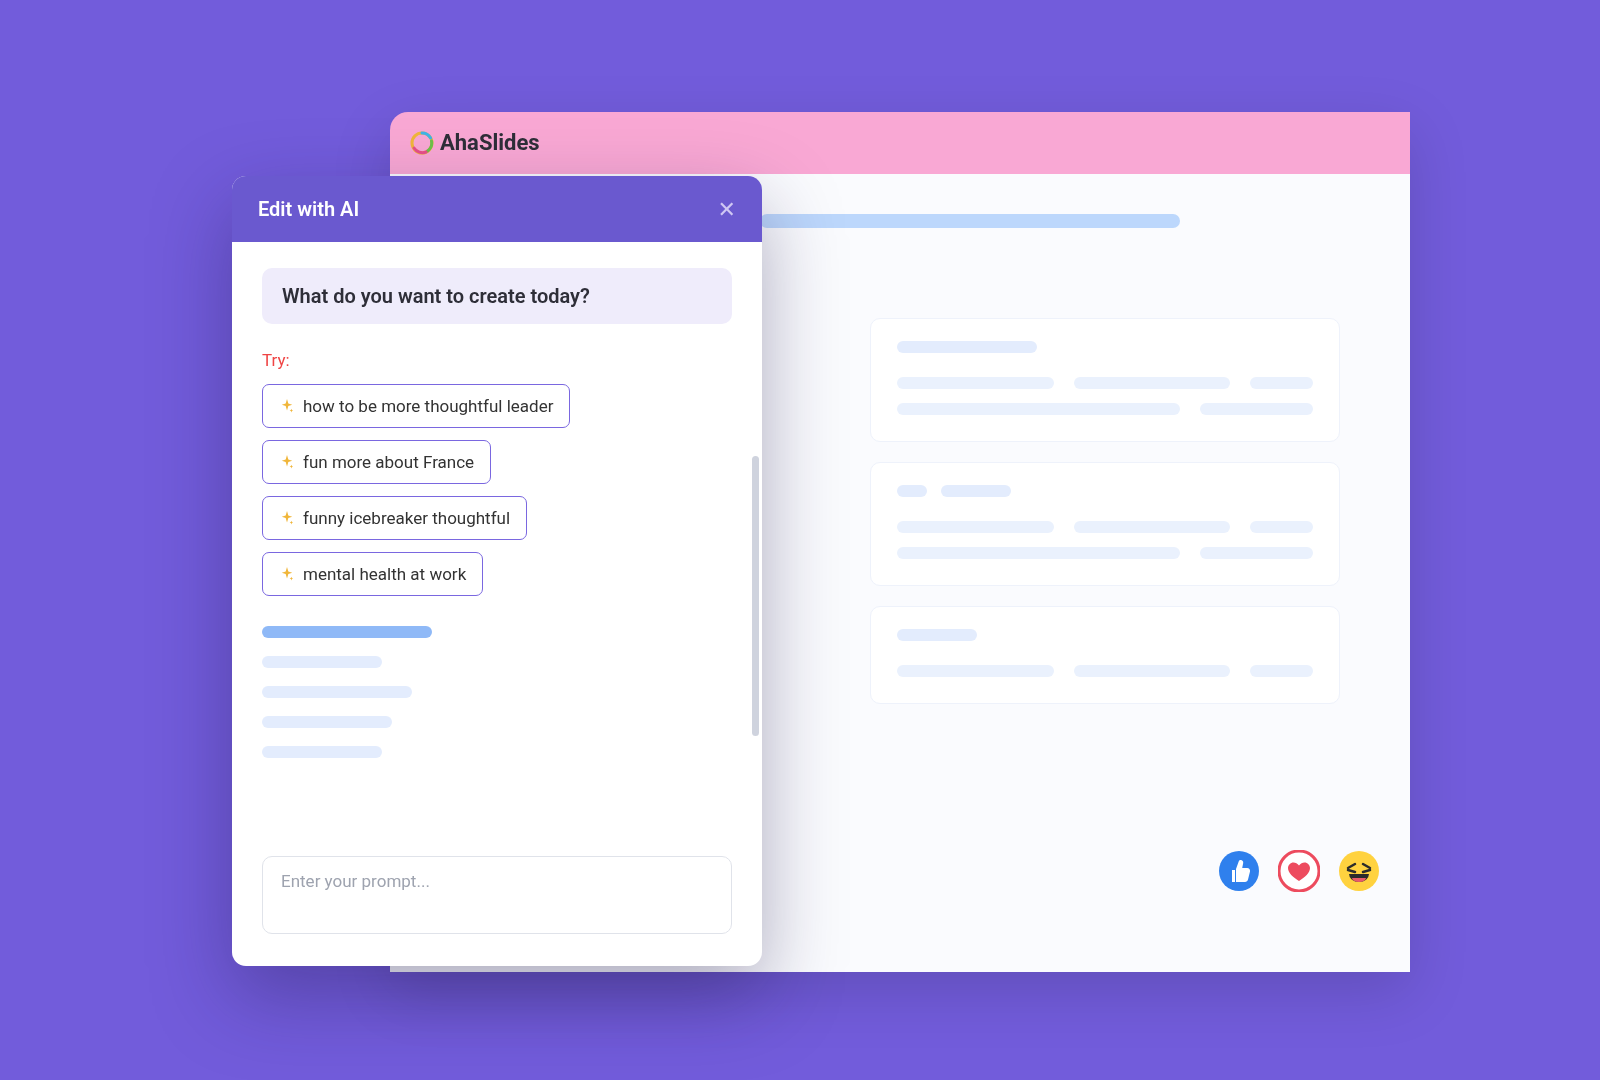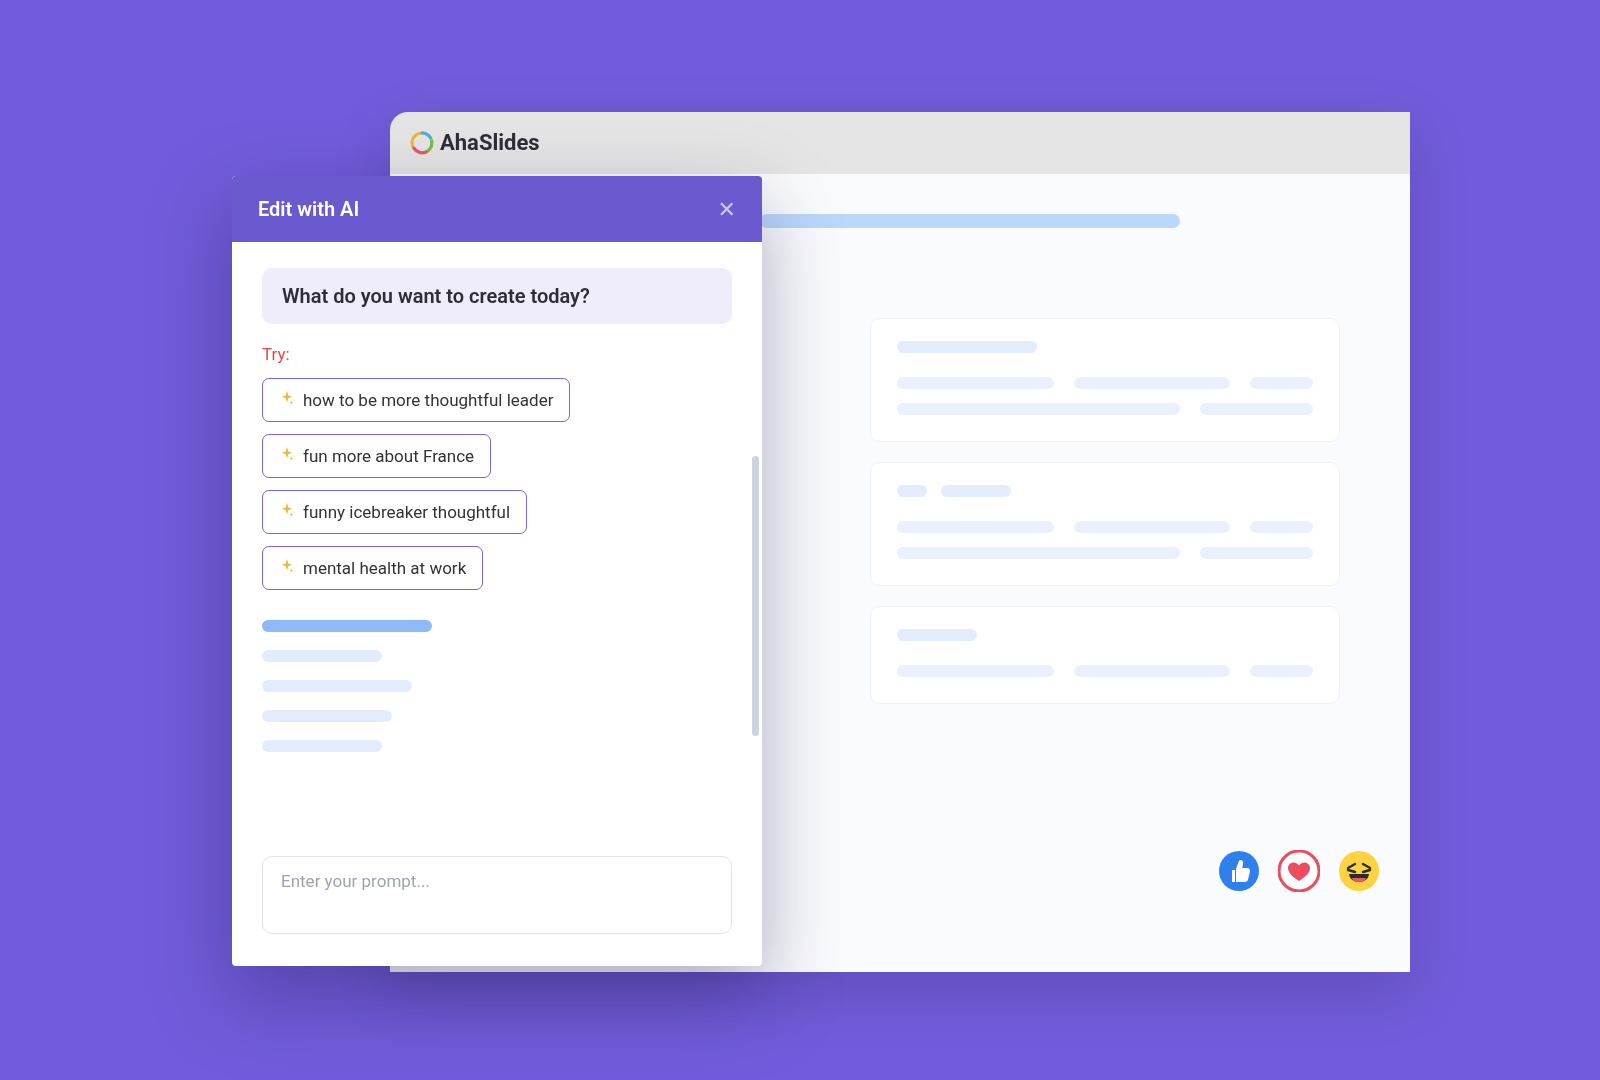--- a/index.html
+++ b/index.html
@@ -12,21 +12,21 @@
     overflow: hidden;
   }
 
   
   .main-window {
     position: absolute;
     left: 390px;
     top: 112px;
     width: 1020px;
     height: 860px;
-    background: #e5e5e5;
+    background: #f9a8d4;
     border-radius: 18px 0 0 0;
     box-shadow: 0 20px 60px rgba(0,0,0,0.15);
     overflow: hidden;
   }
   .main-header {
     height: 62px;
     display: flex;
     align-items: center;
     padding: 0 20px;
     gap: 10px;
@@ -109,21 +109,21 @@
   }
 
   
   .dialog {
     position: absolute;
     left: 232px;
     top: 176px;
     width: 530px;
     height: 790px;
     background: #fff;
-    border-radius: 4px;
+    border-radius: 14px;
     box-shadow: 0 30px 80px rgba(30,20,70,0.35);
     overflow: hidden;
     display: flex;
     flex-direction: column;
   }
   .dialog-header {
     background: #6a59cf;
     color: #fff;
     height: 66px;
     display: flex;
@@ -146,29 +146,30 @@
     overflow: hidden;
     position: relative;
   }
   .prompt-banner {
     background: #efecfb;
     border-radius: 10px;
     padding: 16px 20px;
     font-size: 20px;
     font-weight: 600;
     color: #2e2e38;
-    margin-bottom: 20px;
+    margin-bottom: 26px;
   }
   .try-label {
     font-size: 17px;
     color: #ef4444;
     margin-bottom: 14px;
   }
   .suggestion {
     display: inline-flex;
+    align-items: center;
     gap: 8px;
     border: 1px solid #7a67e0;
     border-radius: 7px;
     padding: 11px 16px;
     font-size: 17px;
     color: #333;
     margin-bottom: 12px;
     background: #fff;
     white-space: nowrap;
   }

